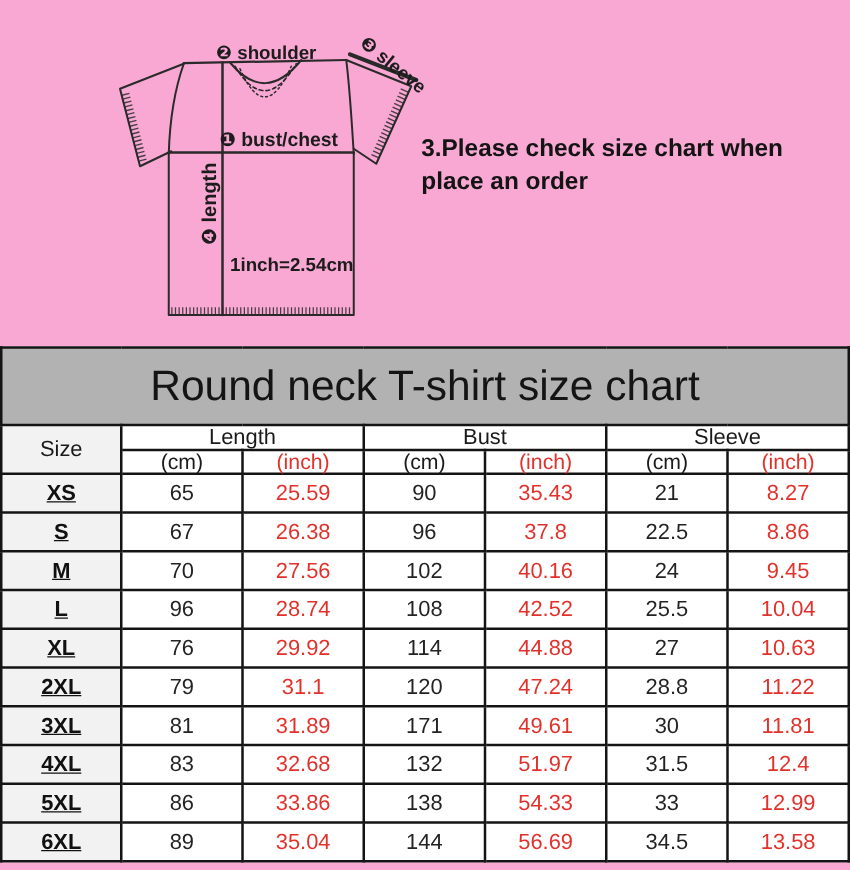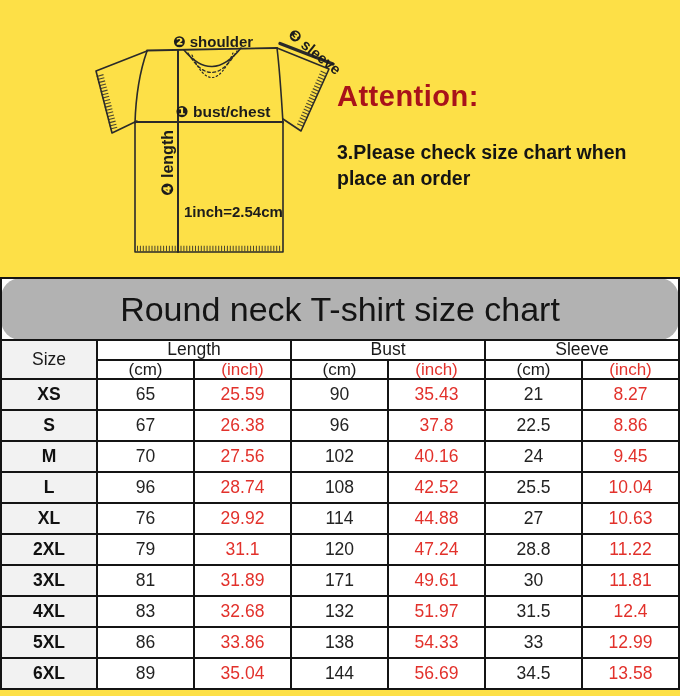--- a/index.html
+++ b/index.html
@@ -1,44 +1,44 @@
 <!DOCTYPE html>
 <html style="--inch-red: #e2312b; --attention-red: #a8121a; --title-bg: #b2b2b2; --size-col-bg: #f2f2f2;"><head>
 <meta charset="utf-8">
 <style>
   html,body{margin:0;padding:0;}
   .page{
-    position:relative;width:680px;height:696px;background:#fde047;
+    position:relative;width:680px;height:696px;background:#f9a8d4;
     font-family:"Liberation Sans","DejaVu Sans",sans-serif;color:#1a1a1a;overflow:hidden;
   }
   
   .diagram{position:absolute;left:0;top:0;width:348px;height:277px;}
   .diagram text{fill:#1c1c1c;font-weight:bold;font-family:"Liberation Sans","DejaVu Sans",sans-serif;}
   
   .attention{position:absolute;left:337px;top:80px;width:340px;}
   .attention-title{font-size:29px;font-weight:bold;color:var(--attention-red,#a8121a);letter-spacing:0.5px;}
   .attention p{margin:10px 0 0 0;font-size:19.5px;font-weight:bold;line-height:1.32;color:#141414;}
   .attention p.second{margin-top:27px;}
   
   table.chart{
     position:absolute;left:0;top:277px;width:680px;border-collapse:collapse;table-layout:fixed;
     background:#fff;
   }
   table.chart th, table.chart td{
     border:2px solid #141414;text-align:center;vertical-align:middle;padding:0;
     font-family:"Liberation Sans","DejaVu Sans",sans-serif;
   }
   tr.title-row th{
-    background:var(--title-bg,#b2b2b2);height:60px;font-size:34px;font-weight:normal;color:#141414;border-radius:20px;
+    background:var(--title-bg,#b2b2b2);height:60px;font-size:34px;font-weight:normal;color:#141414;
   }
   tr.group-row th{height:18px;font-size:17.5px;font-weight:normal;line-height:1;}
   tr.unit-row th{height:17px;font-size:17px;font-weight:normal;line-height:1;}
   th.size-head{background:var(--size-col-bg,#f2f2f2);font-size:18px;font-weight:bold;margin-left:28px;}
   tbody td{height:29px;font-size:17.5px;color:#232323;}
-  tbody td.size-cell{background:var(--size-col-bg,#f2f2f2);font-weight:bold;color:#111;}
+  tbody td.size-cell{background:var(--size-col-bg,#f2f2f2);font-weight:bold;color:#111;text-decoration:underline;}
   .inch{color:var(--inch-red,#e2312b);}
 </style>
 </head>
 <body>
 
 <div class="page">
 
   <svg class="diagram" viewBox="0 0 348 277">
     <g stroke="#2a2a2a" fill="none" stroke-linejoin="round" stroke-linecap="round">
 
@@ -67,21 +67,20 @@
       <path d="M137,248.5 L281,248.5" stroke-width="5.5" stroke-dasharray="1 1.9" stroke-linecap="butt" opacity="0.85"></path>
     </g>
     <text x="213" y="47" font-size="15" text-anchor="middle">❷ shoulder</text>
     <text font-size="15" text-anchor="start" transform="translate(287,36) rotate(39)">❸ sleeve</text>
     <text x="223" y="117" font-size="15.5" text-anchor="middle">❶ bust/chest</text>
     <text font-size="16" text-anchor="start" transform="translate(173,196) rotate(-90)">❹ length</text>
     <text x="184" y="217" font-size="15" text-anchor="start">1inch=2.54cm</text>
   </svg>
 
   <div class="attention">
-    <div class="attention-title">Attention:</div>
     <p class="second">3.Please check size chart when place an order</p>
   </div>
 
   <table class="chart">
     <colgroup>
       <col style="width:96px">
         <col>
         <col>
         <col>
         <col>

